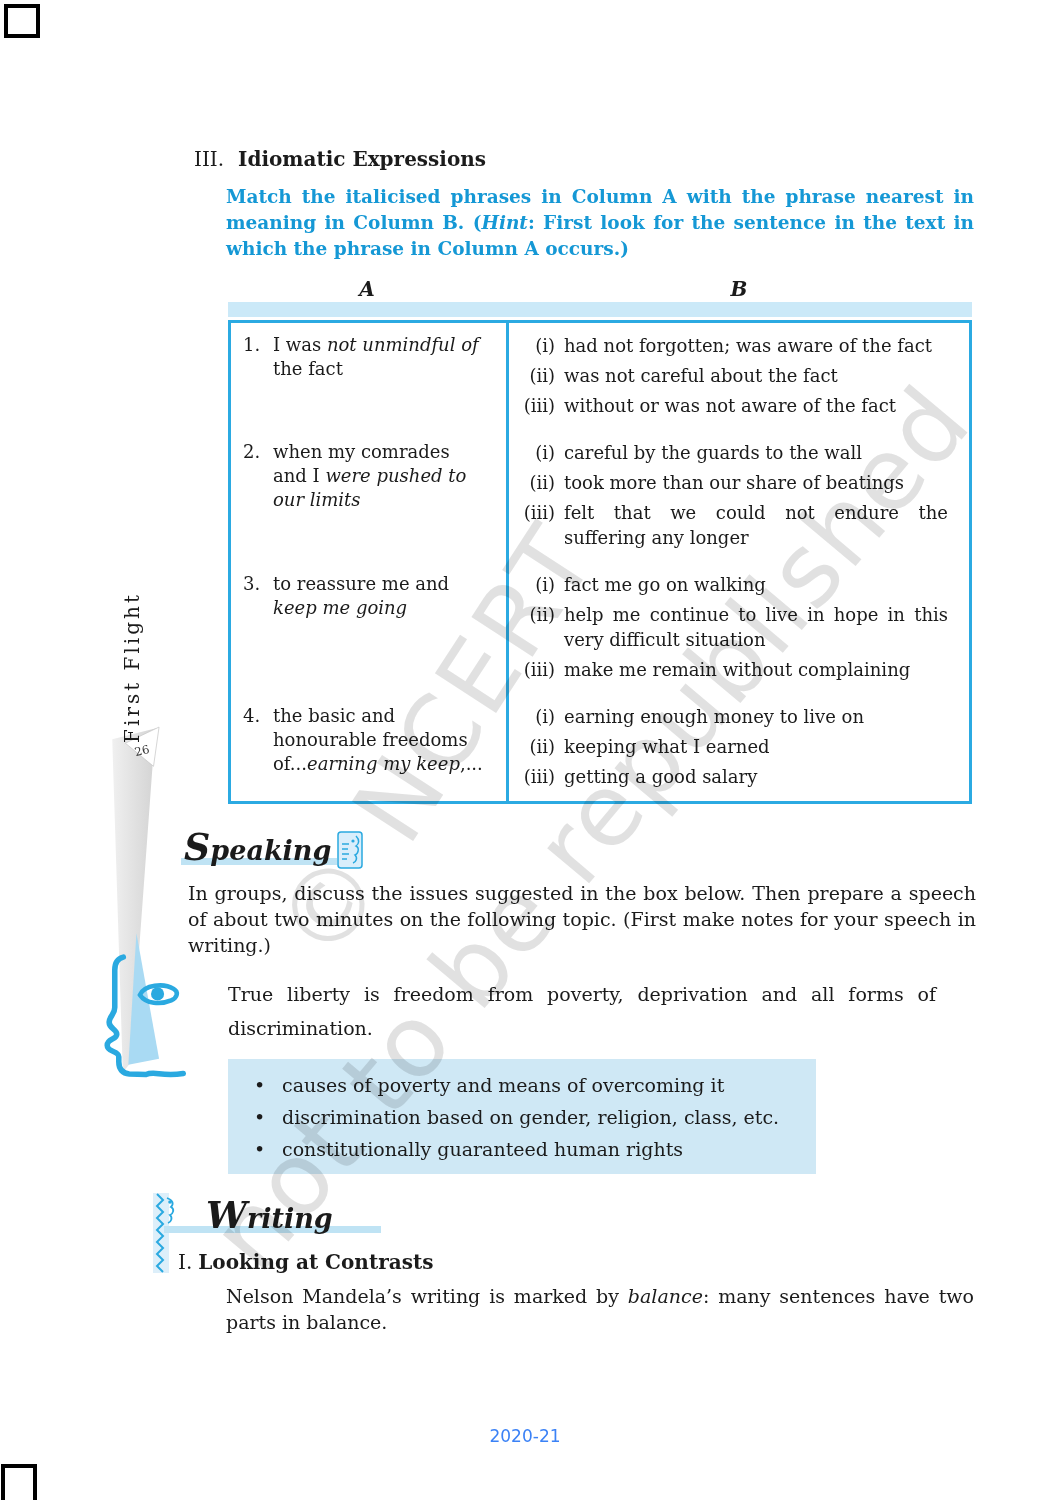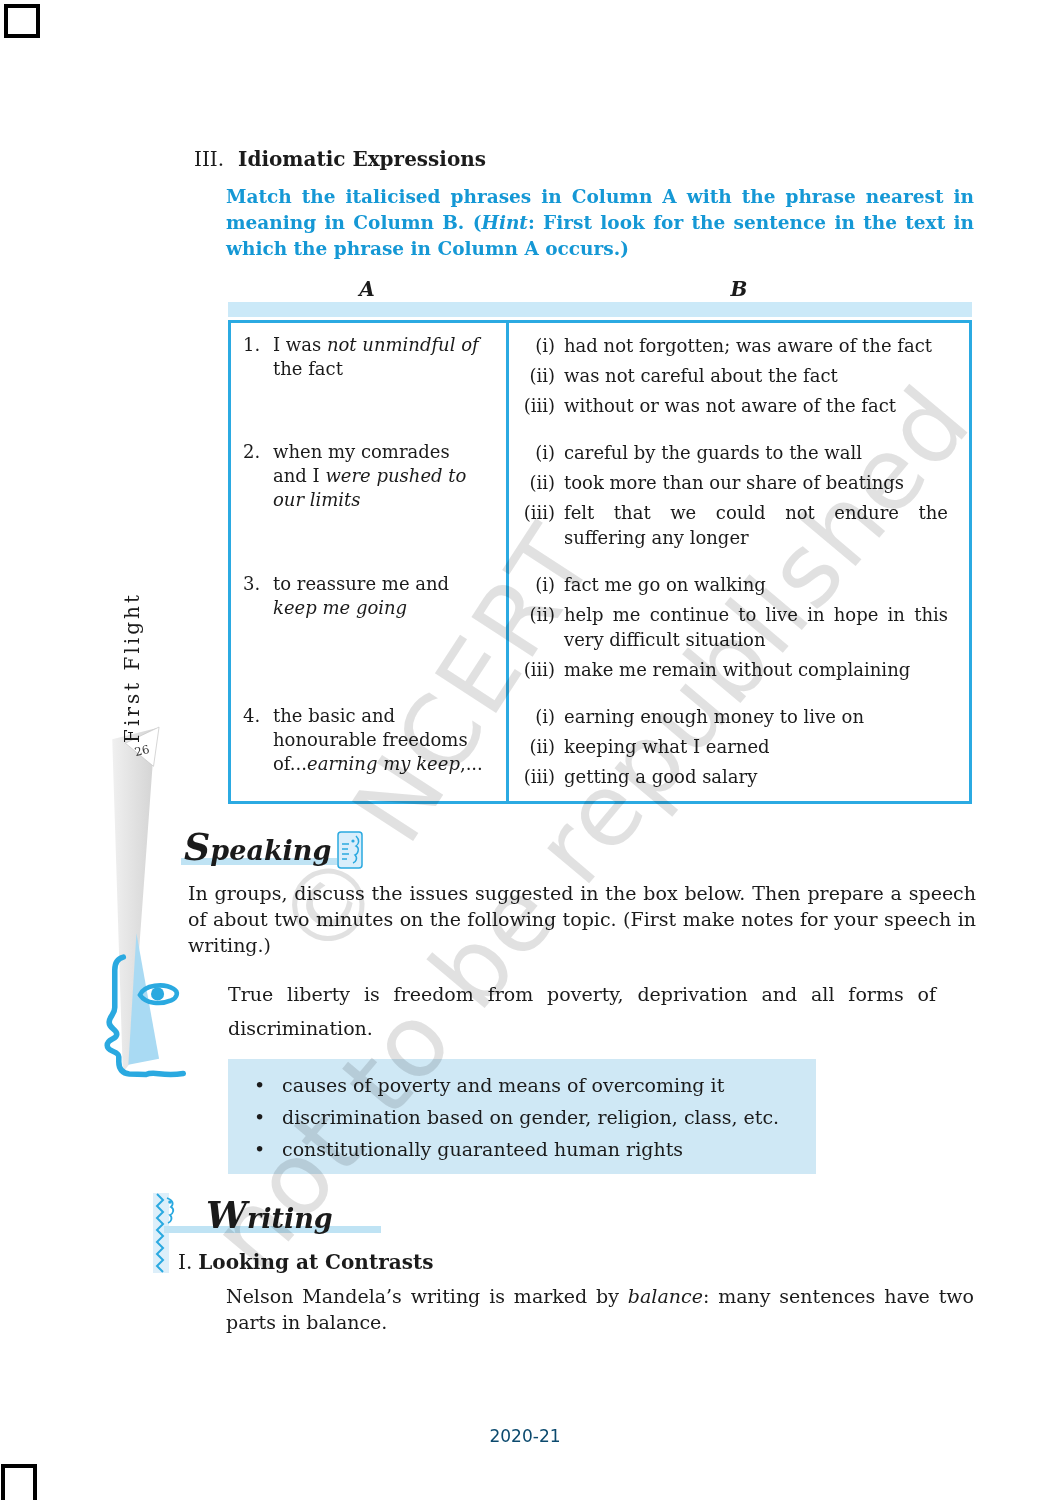--- a/index.html
+++ b/index.html
@@ -58,21 +58,21 @@
   .topic{margin:12px 0 0 40px;width:708px;font-size:19px;line-height:34px;text-align:justify;}
   .bullet-box{margin:14px 0 0 40px;width:540px;background:#cfe8f5;padding:14px 24px 12px 24px;}
   .bullet-line{display:grid;grid-template-columns:30px 1fr;font-size:19px;line-height:25px;margin-bottom:7px;}
   .bullet-line:last-child{margin-bottom:0;}
   .bullet-dot{text-align:left;padding-left:2px;}
   .sub-title{margin:12px 0 0 -10px;font-size:20px;line-height:26px;}
   .sub-title .numeral{margin-right:6px;}
   .writing-body{margin:8px 0 0 38px;width:748px;font-size:19px;line-height:26px;text-align:justify;}
   
   .footer{position:absolute;left:0;top:1426px;width:100%;text-align:center;
-          font-family:"DejaVu Sans",sans-serif;font-size:17px;color:#0c4a6e;z-index:5;}
+          font-family:"DejaVu Sans",sans-serif;font-size:17px;color:#3b82f6;z-index:5;}
   i{font-style:italic;}
 </style>
 </head>
 <body>
 
 <div class="page">
 
   <div class="corner tl"></div>
   <div class="corner bl"></div>
 

